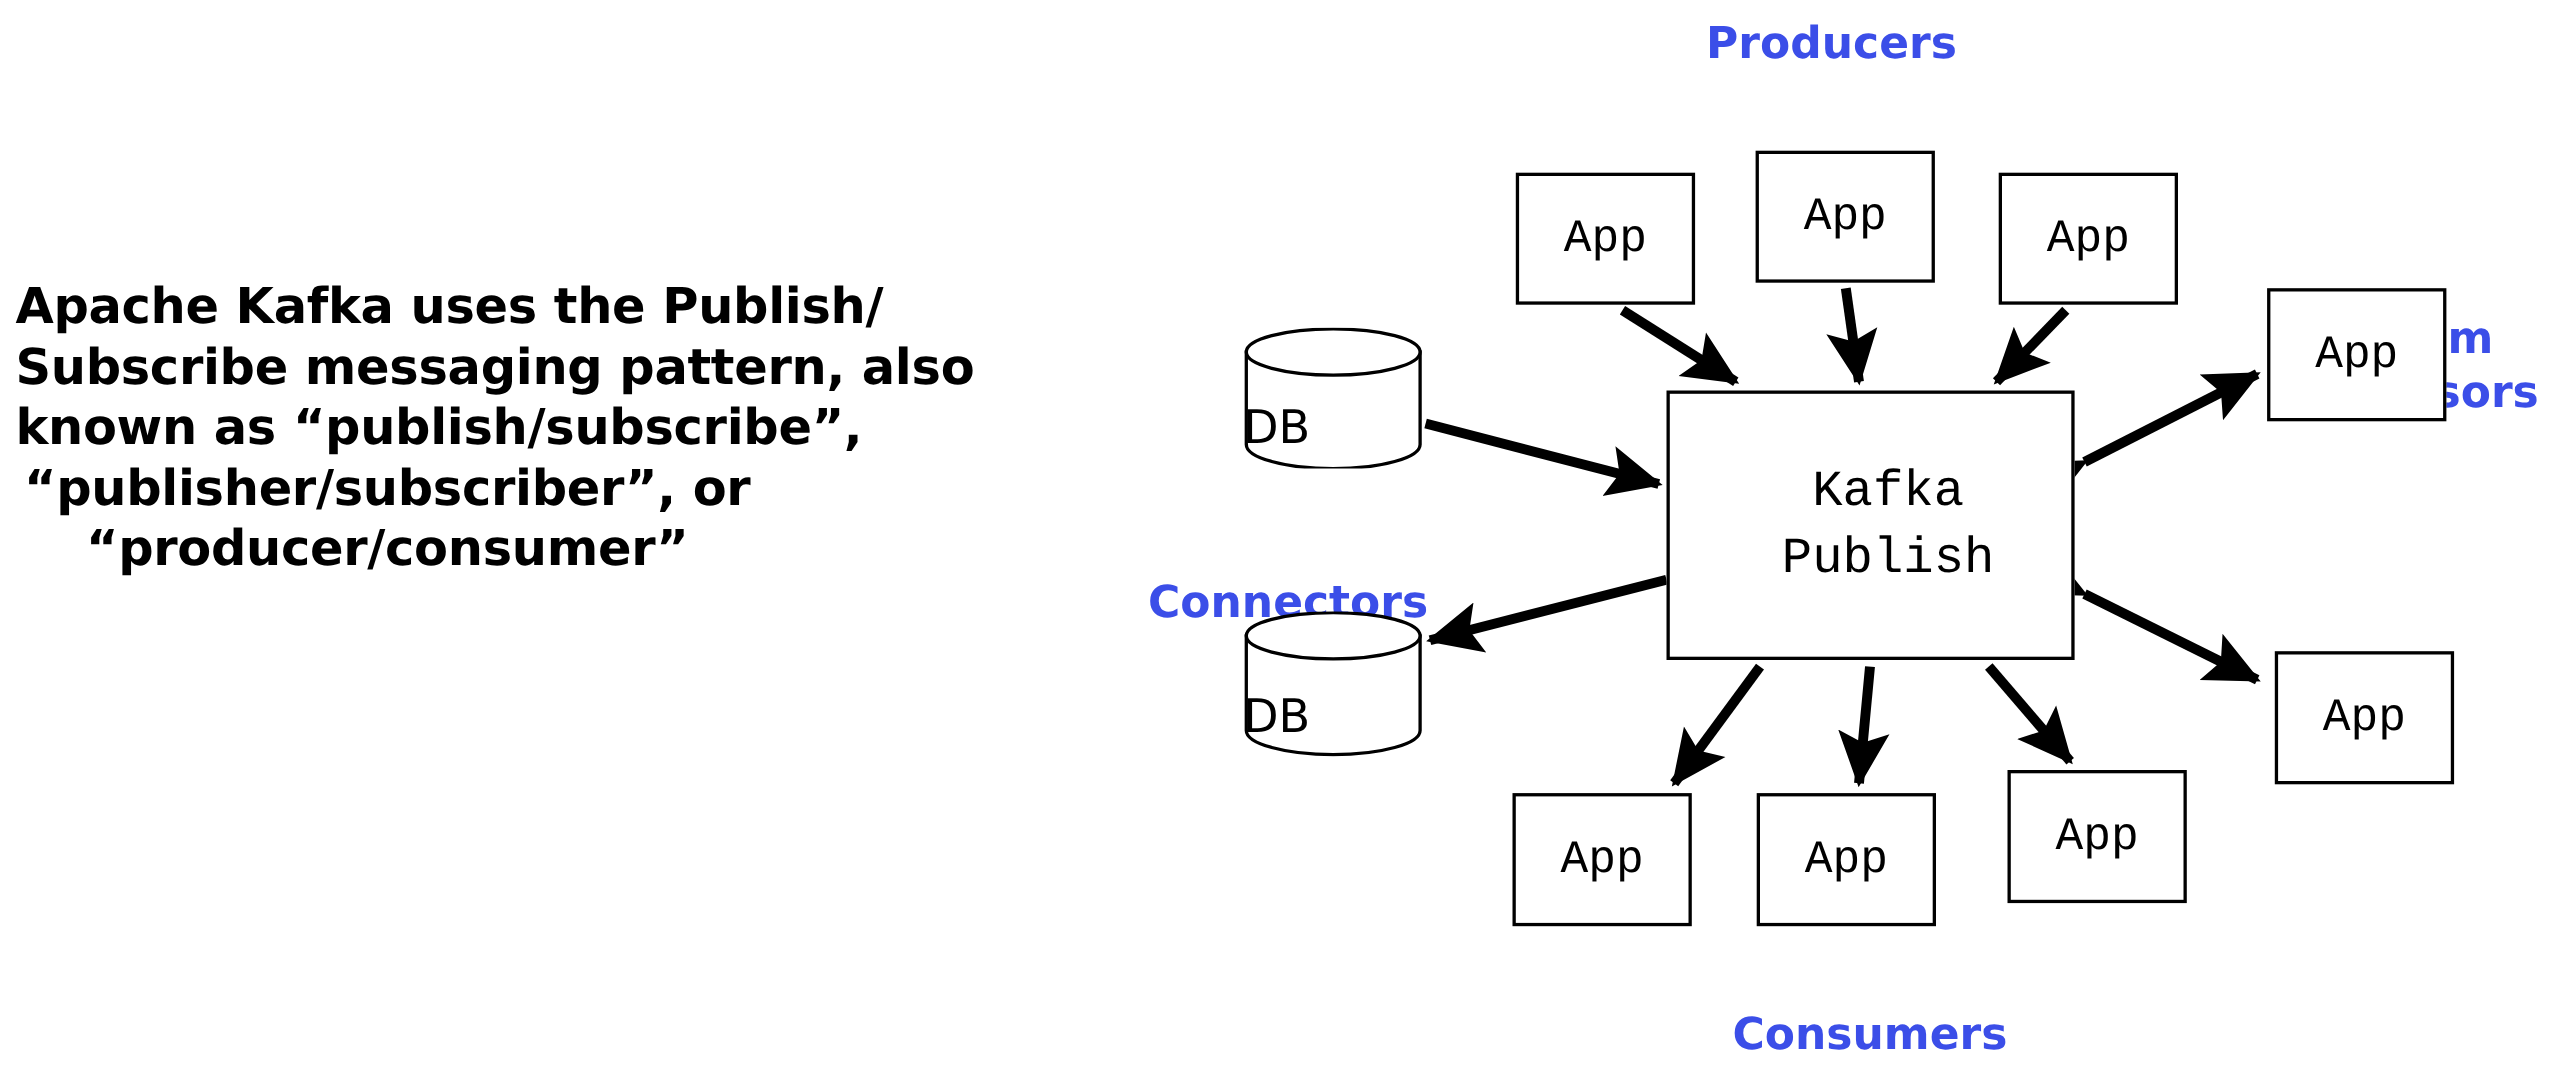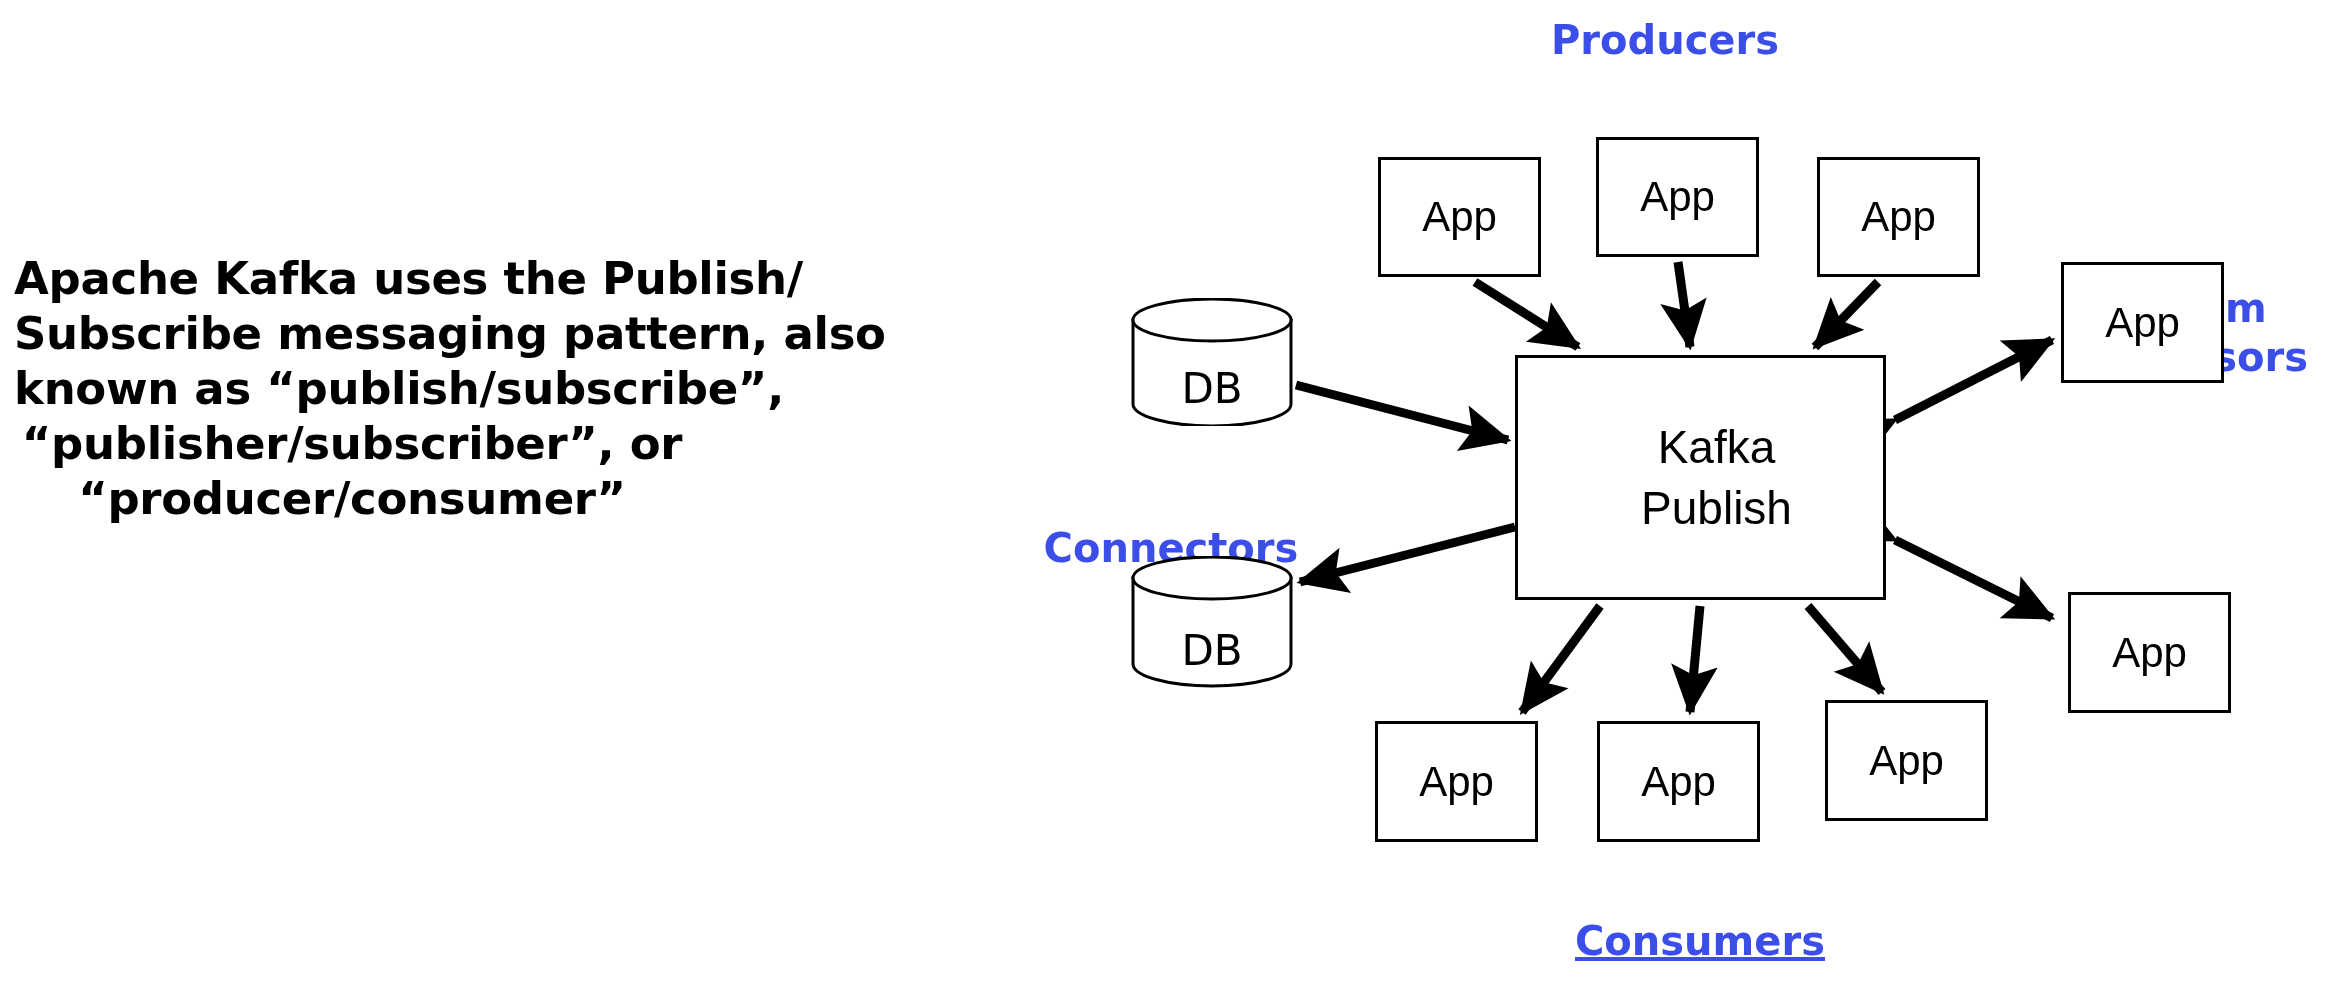--- a/index.html
+++ b/index.html
@@ -43,21 +43,21 @@
 
   
   .node-box {
     position: absolute;
     box-sizing: border-box;
     border: 3px solid #000000;
     background: #ffffff;
     display: flex;
     align-items: center;
     justify-content: center;
-    font-family: Liberation Sans, sans-serif;
+    font-family: Liberation Mono, monospace;
     font-weight: 400;
     font-size: 42px;
     color: #000000;
   }
   .node-box.cluster {
     font-size: 46px;
     line-height: 1.32;
     text-align: center;
     flex-direction: column;
     padding-left: 32px;
@@ -66,21 +66,21 @@
   
   .db-node {
     position: absolute;
   }
   .db-node svg { display: block; }
   .db-node .db-label {
     position: absolute;
     left: 0;
     right: 0;
     bottom: 16px;
-    text-align: center;
+    text-align: left;
     font-family: "DejaVu Sans", sans-serif;
     font-size: 42px;
     color: #000000;
     line-height: 1;
   }
 
   
   .section-label {
     position: absolute;
     font-family: "DejaVu Sans", sans-serif;
@@ -132,21 +132,21 @@
 
   <div class="section-label" style="left:1540px; top:16px; width:200px;margin-left:11px;">Producers</div>
 
   <div class="section-label" style="left:1021px; top:480px; width:300px;margin-top:44px;">Connectors</div>
 
   <div class="section-label two-line" style="left:2050px; top:284px; width:270px;">
     <span>Stream</span><br>
     <span>Processors</span>
   </div>
 
-  <div class="section-label" style="left:1575px; top:917px; width:210px;text-decoration:underline;">Consumers</div>
+  <div class="section-label" style="left:1575px; top:917px; width:210px;">Consumers</div>
 
   <div class="node-box" style="left:1378px; top:157px; width:163px; height:120px;">
     <span>App</span>
   </div>
   <div class="node-box" style="left:1596px; top:137px; width:163px; height:120px;">
     <span>App</span>
   </div>
   <div class="node-box" style="left:1817px; top:157px; width:163px; height:120px;">
     <span>App</span>
   </div>

